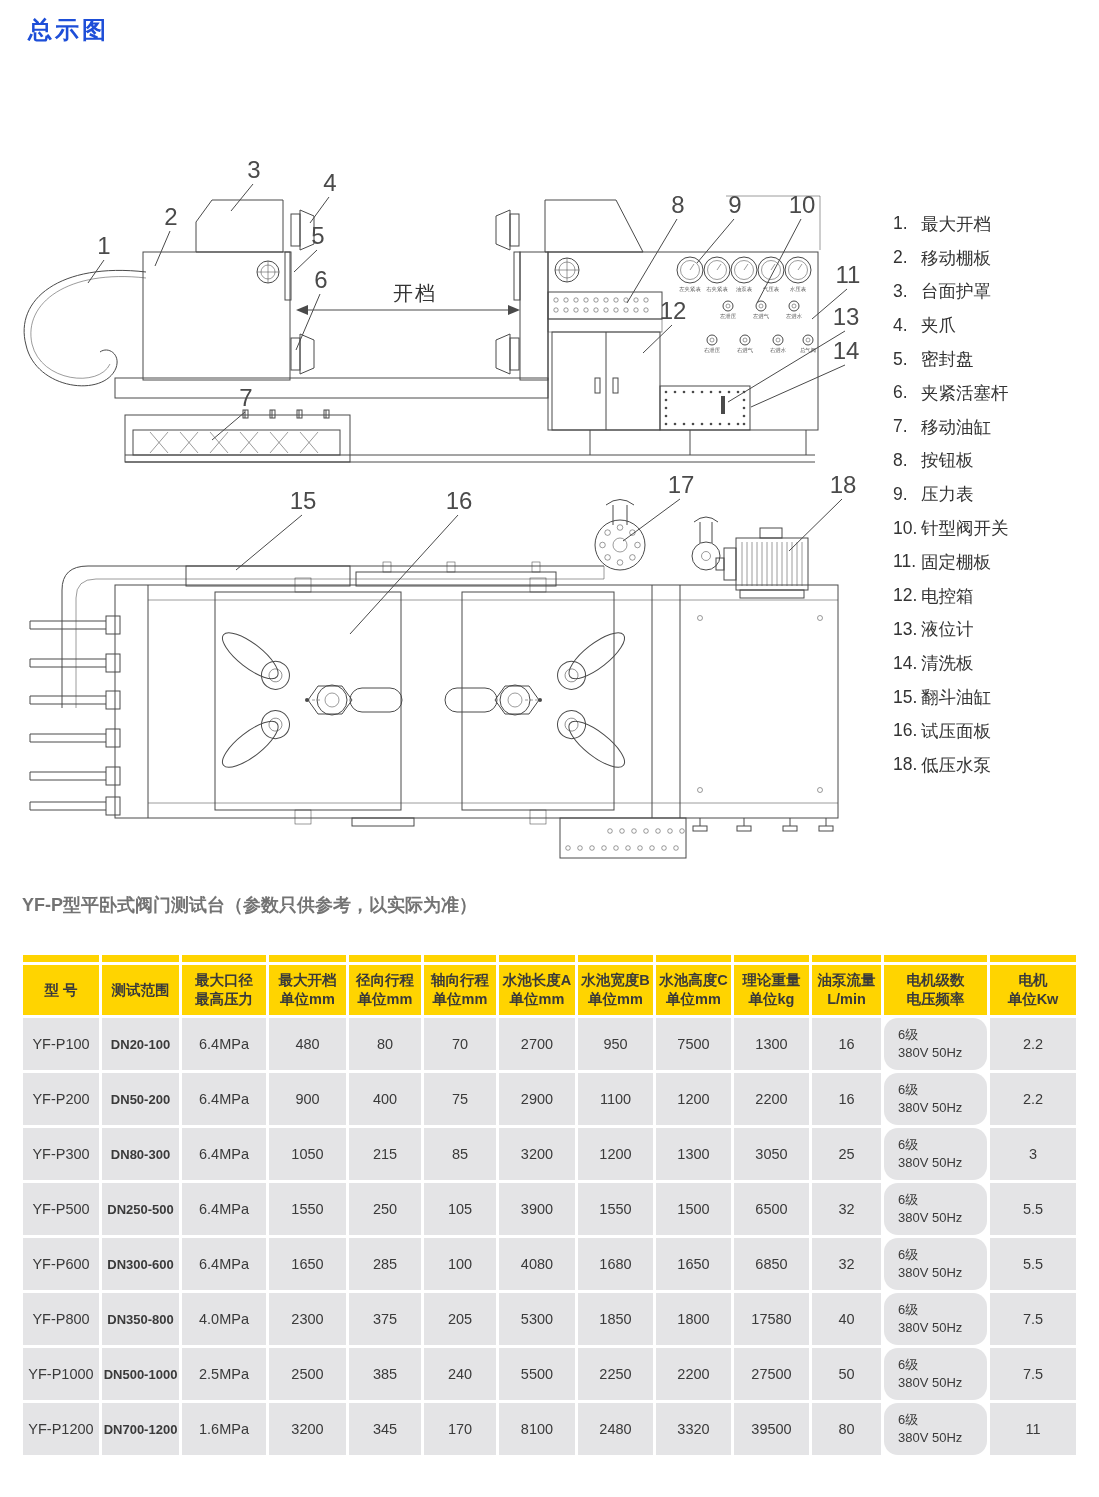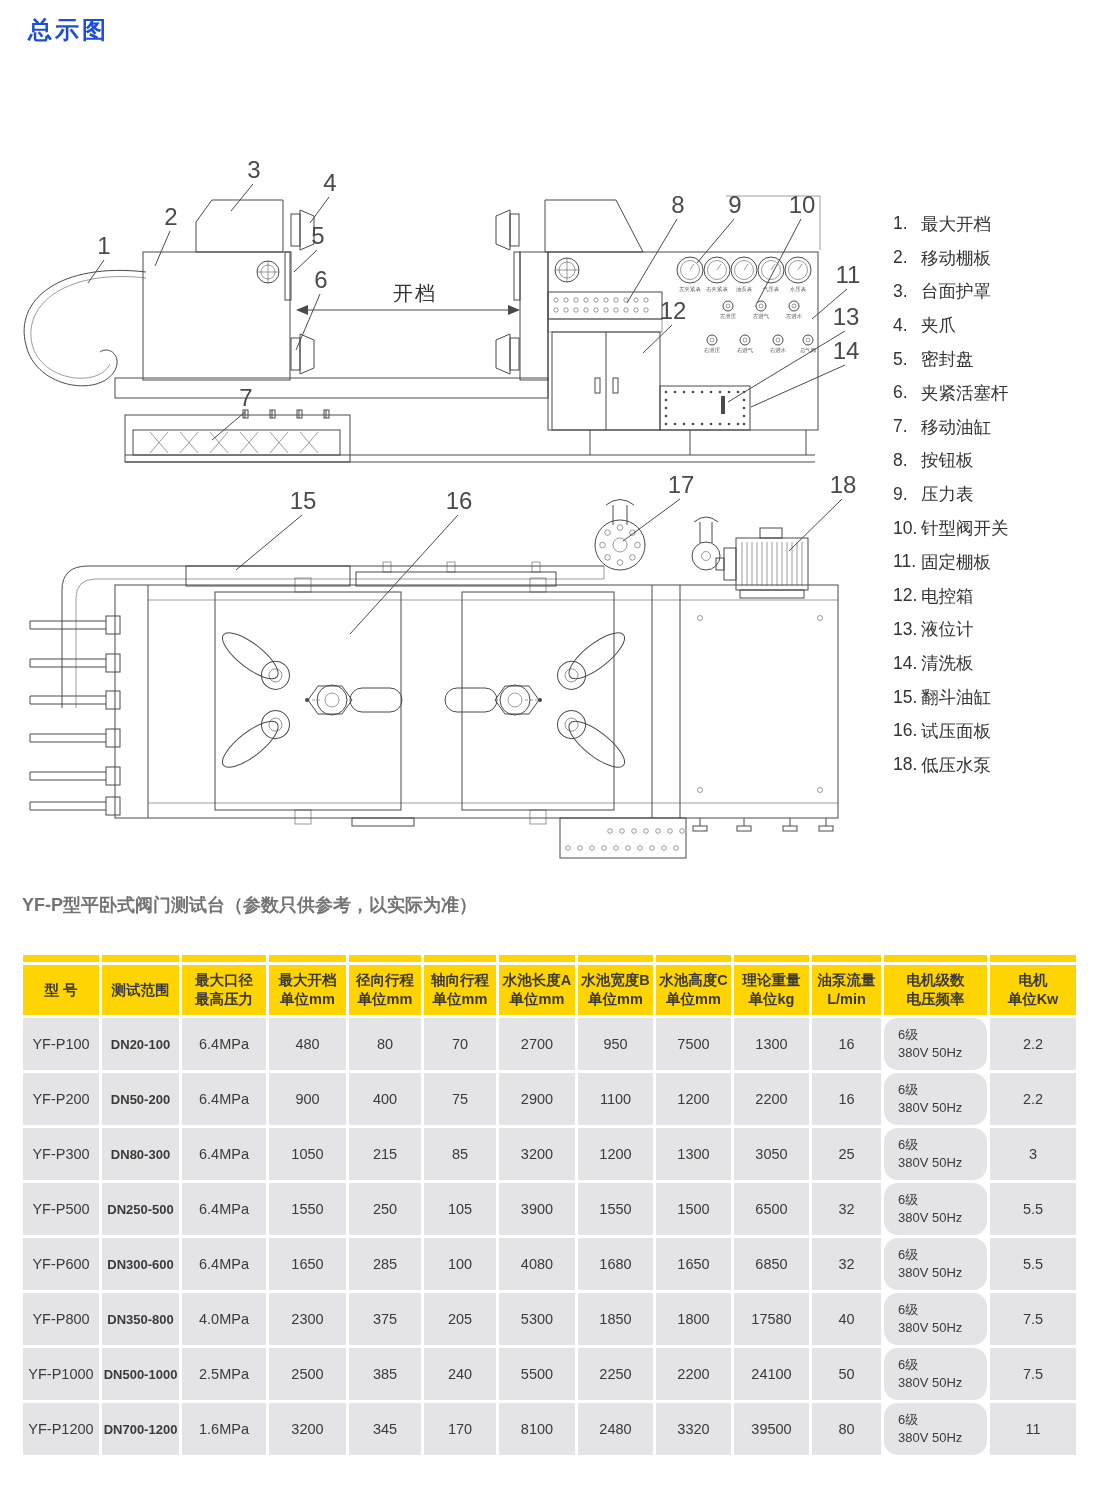--- a/index.html
+++ b/index.html
@@ -621,21 +621,21 @@
       <tr>
           <td>YF-P1000</td>
           <td>DN500-1000</td>
           <td>2.5MPa</td>
           <td>2500</td>
           <td>385</td>
           <td>240</td>
           <td>5500</td>
           <td>2250</td>
           <td>2200</td>
-          <td>24100</td>
+          <td>27500</td>
           <td>50</td>
           <td>6级
 380V 50Hz</td>
           <td>7.5</td>
         </tr>
       <tr>
           <td>YF-P1200</td>
           <td>DN700-1200</td>
           <td>1.6MPa</td>
           <td>3200</td>

